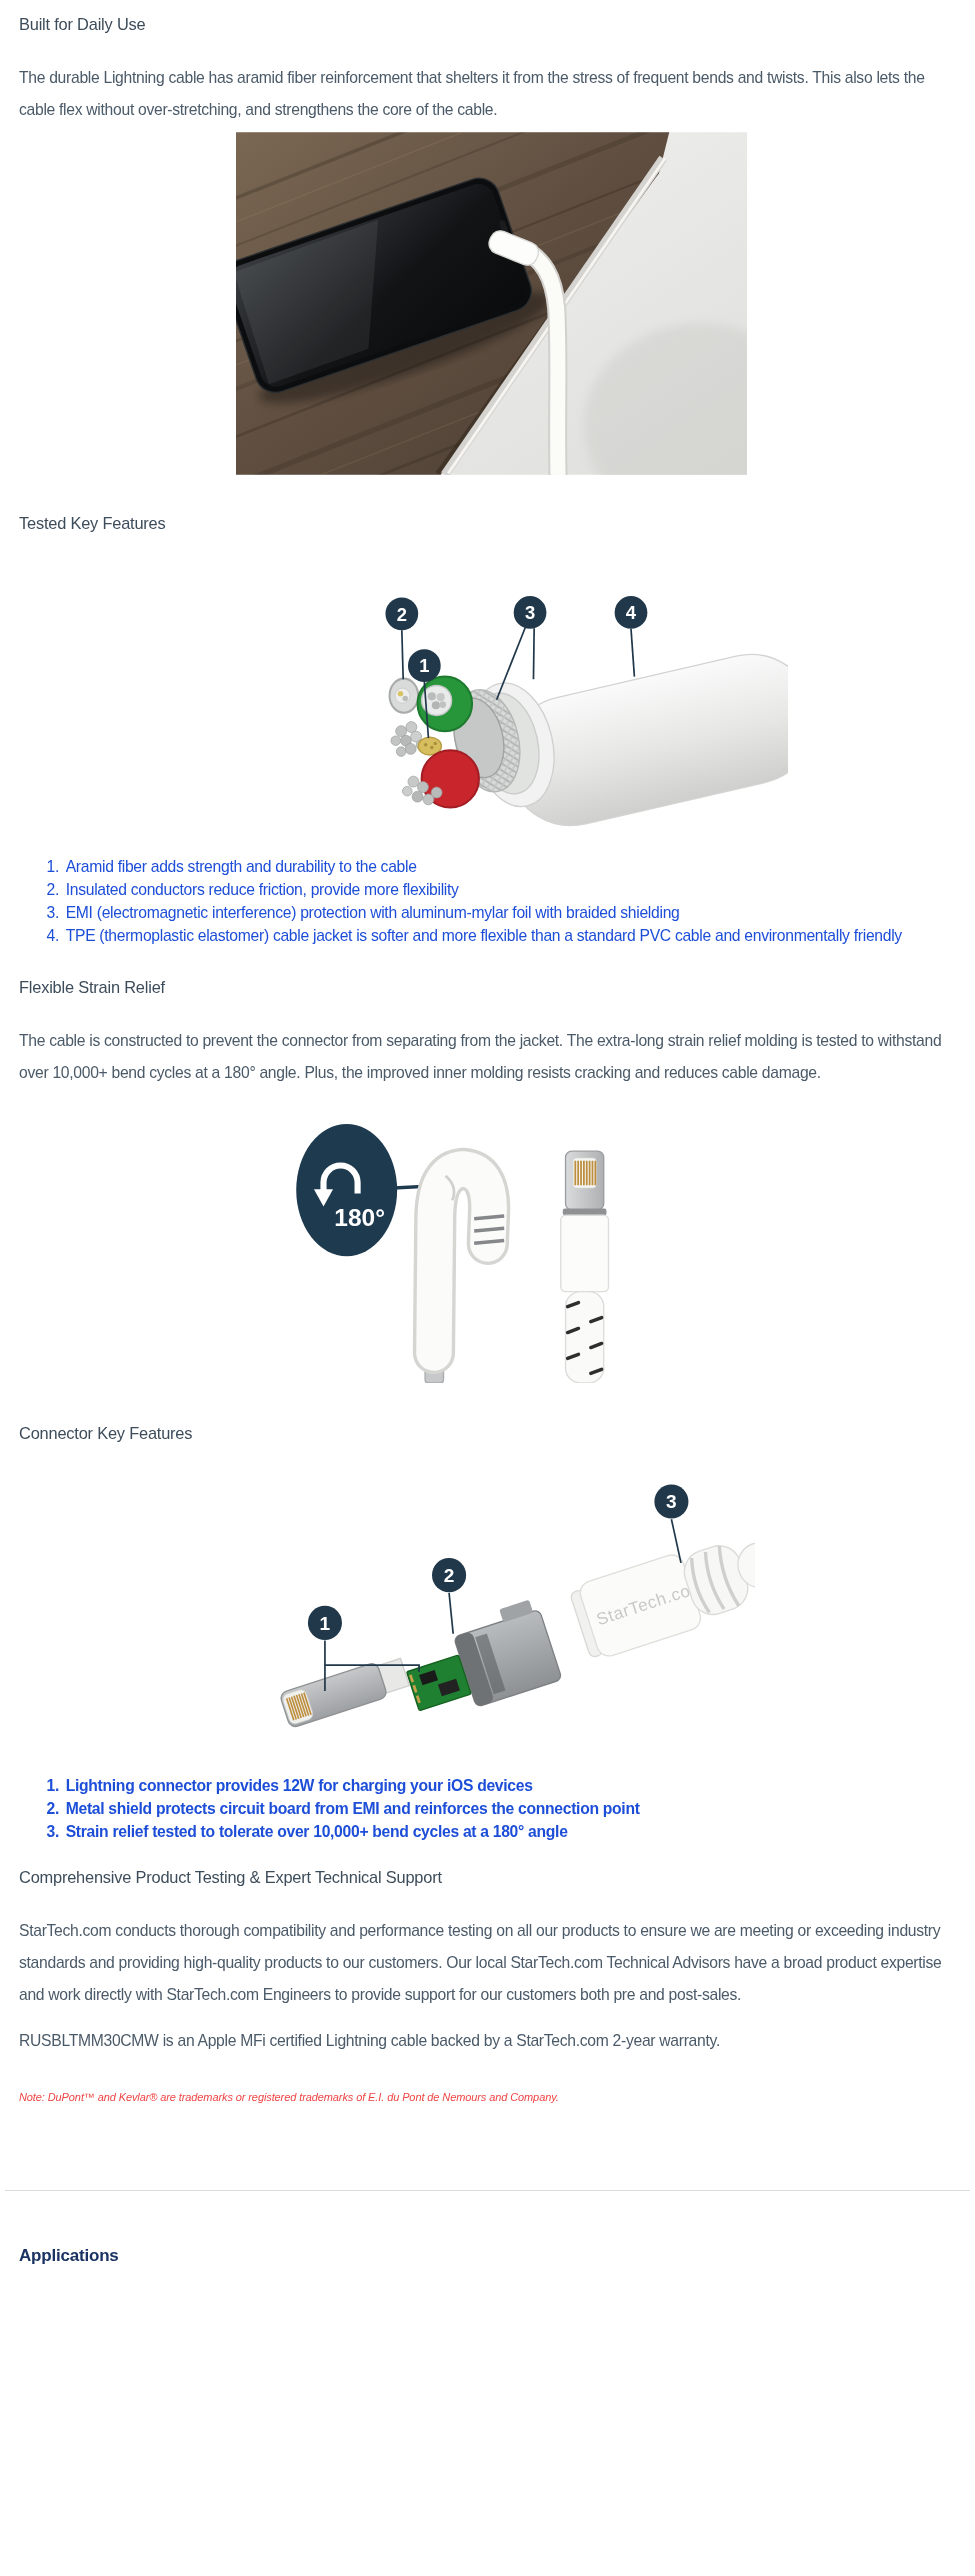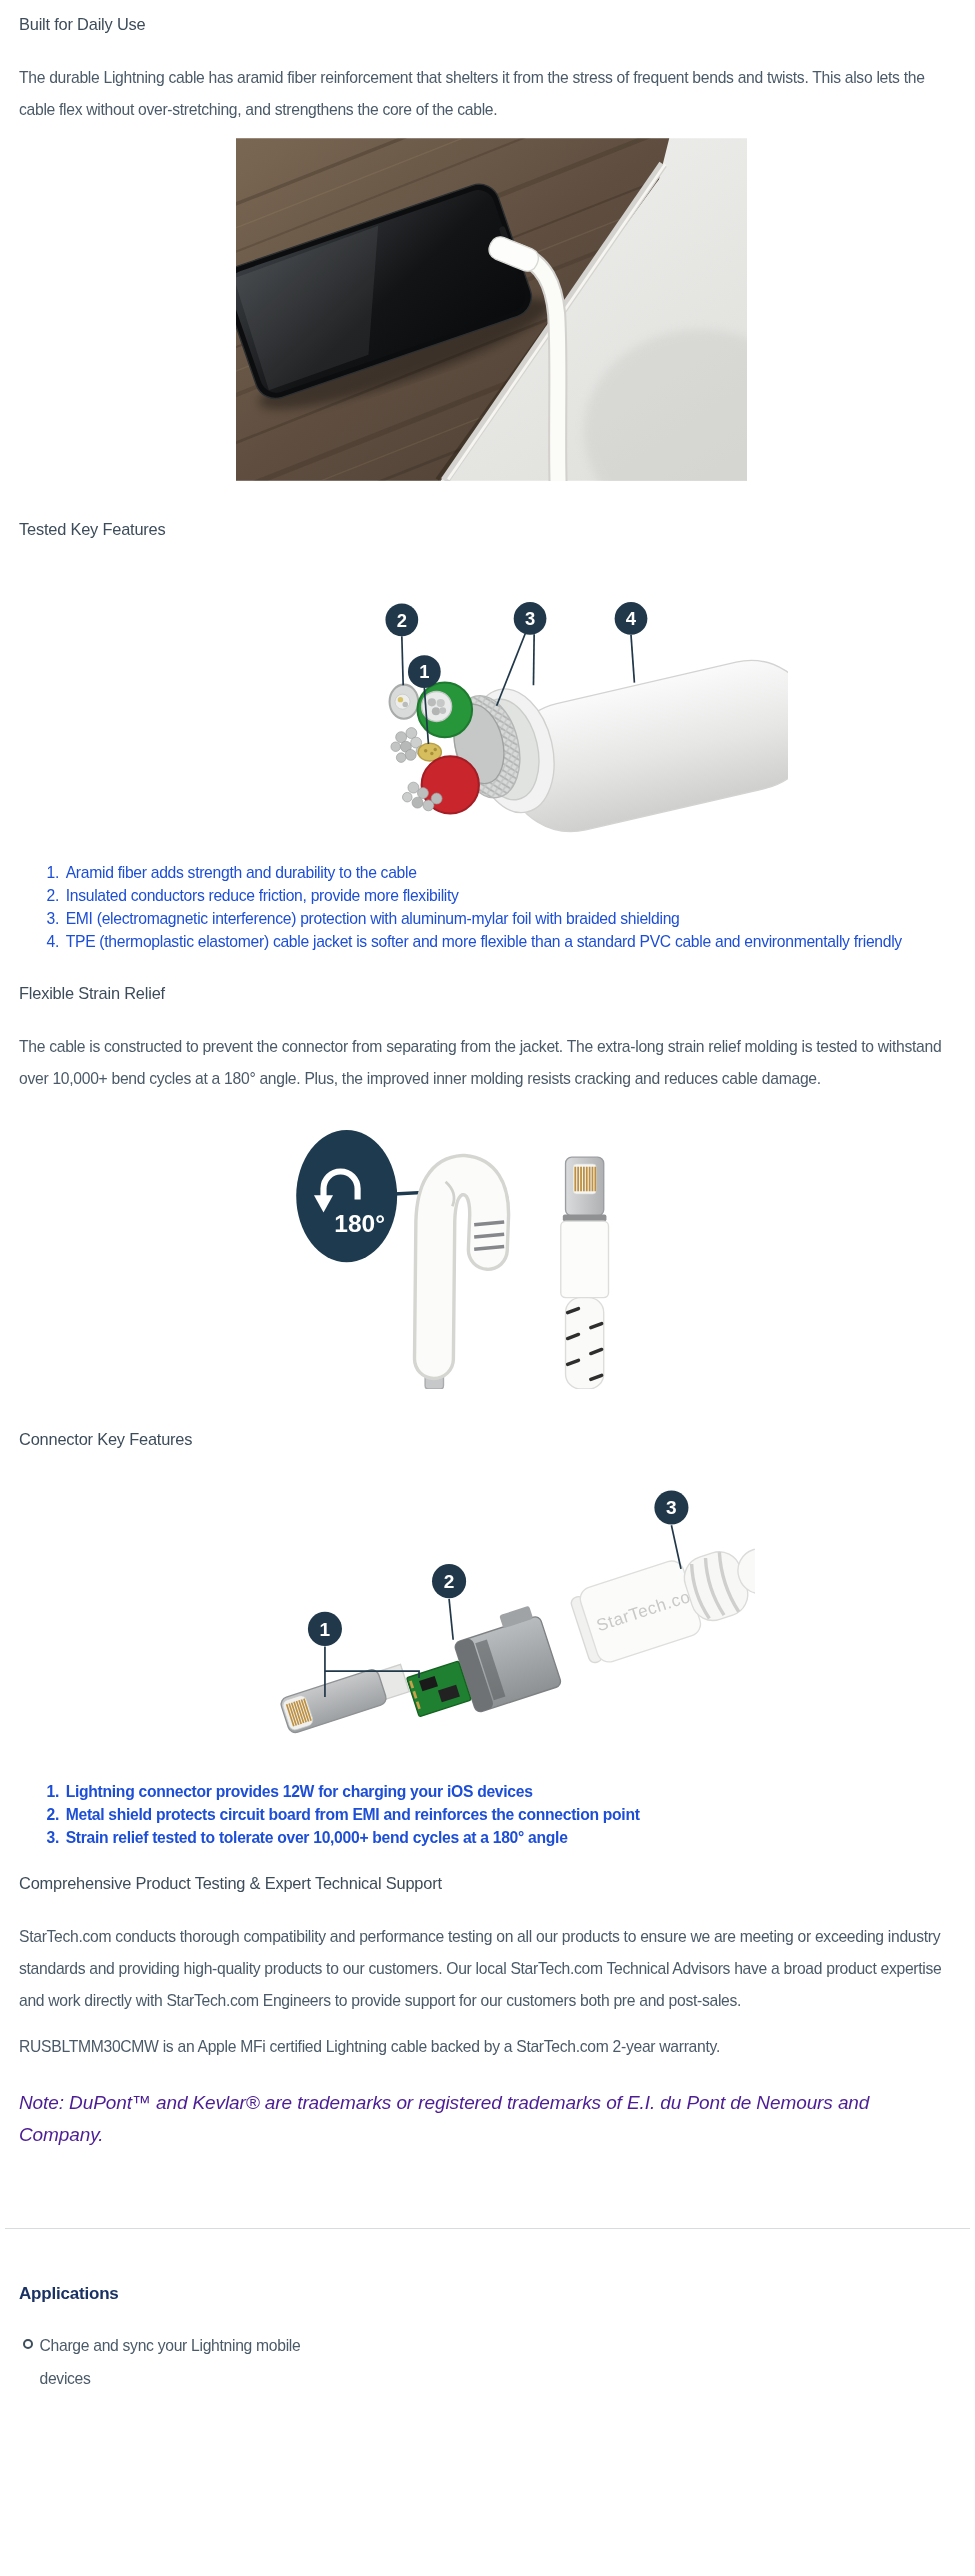--- a/index.html
+++ b/index.html
@@ -7,21 +7,21 @@
     width:975px;height:2576px;overflow:hidden;
     font-family:"Liberation Sans",sans-serif;
     -webkit-font-smoothing:antialiased;
     box-sizing:border-box;
     padding:14.3px 19px 0 19px;
   }
   .p{
     font-size:15.7px;line-height:32px;letter-spacing:-0.3px;
     color:#4b5a68;margin:0 0 31px 0;
   }
-  .p.tight{margin-bottom:12px;}
+  .p.tight{margin-bottom:6px;}
   .subhead{
     font-size:16.4px;font-weight:normal;line-height:20.5px;letter-spacing:-0.2px;
     color:#3d4c5a;margin:0 0 27px 0;
   }
   .subhead.mb0{margin-bottom:0;}
   figure{margin:0;padding:0;display:block;}
   #fig-phone{margin:0 0 0 217px;}
   #fig-cable{margin:29px 0 0 322px;}
   #fig-strain{margin:24px 0 0 268px;}
   #fig-connector{margin:22.5px 0 0 251px;}
@@ -31,22 +31,22 @@
   .h-after-list2{margin:24.6px 0 27px 0;}
   ol.features{
     margin:0;padding:0 0 0 44px;
     font-size:15.7px;line-height:23px;letter-spacing:-0.3px;color:#1d4ed8;
   }
   ol.features.first{margin-top:25px;}
   ol.features.second{margin-top:40px;font-weight:bold;}
   ol.features li{padding-left:2.7px;}
   .p.warranty{margin:14.3px 0 0 0;}
   .note{
-    font-size:19px;line-height:32px;letter-spacing:-0.1px;
-    color:#4c1d95;font-style:italic;margin:24px 0 0 0;
+    font-size:11px;line-height:32px;letter-spacing:-0.1px;
+    color:#ef4444;font-style:italic;margin:24px 0 0 0;
   }
   hr.section-divider{
     border:none;border-top:0.7px solid #d8dcdf;height:0;
     margin:77px -13.7px 0 -13.7px;
   }
   .apps-heading{
     font-size:17px;font-weight:bold;line-height:31px;letter-spacing:-0.2px;
     color:#1a3263;margin:49px 0 0 0;
   }
   ul.apps-list{
@@ -377,22 +377,16 @@
   <p class="p" style="margin-bottom:14.3px">StarTech.com conducts thorough compatibility and performance testing on all our products to ensure we are meeting or exceeding industry standards and providing high-quality products to our customers. Our local StarTech.com Technical Advisors have a broad product expertise and work directly with StarTech.com Engineers to provide support for our customers both pre and post-sales.</p>
 
   <p class="p warranty">RUSBLTMM30CMW is an Apple MFi certified Lightning cable backed by a StarTech.com 2-year warranty.</p>
 
   <p class="note">Note: DuPont™ and Kevlar® are trademarks or registered trademarks of E.I. du Pont de Nemours and Company.</p>
 
   <hr class="section-divider">
 
   <section>
     <h2 class="apps-heading">Applications</h2>
-    <ul class="apps-list">
-      <li>
-        <span class="ring"></span>
-        <span>Charge and sync your Lightning mobile devices</span>
-      </li>
-    </ul>
   </section>
 
 </main>
 
 
 </body></html>

